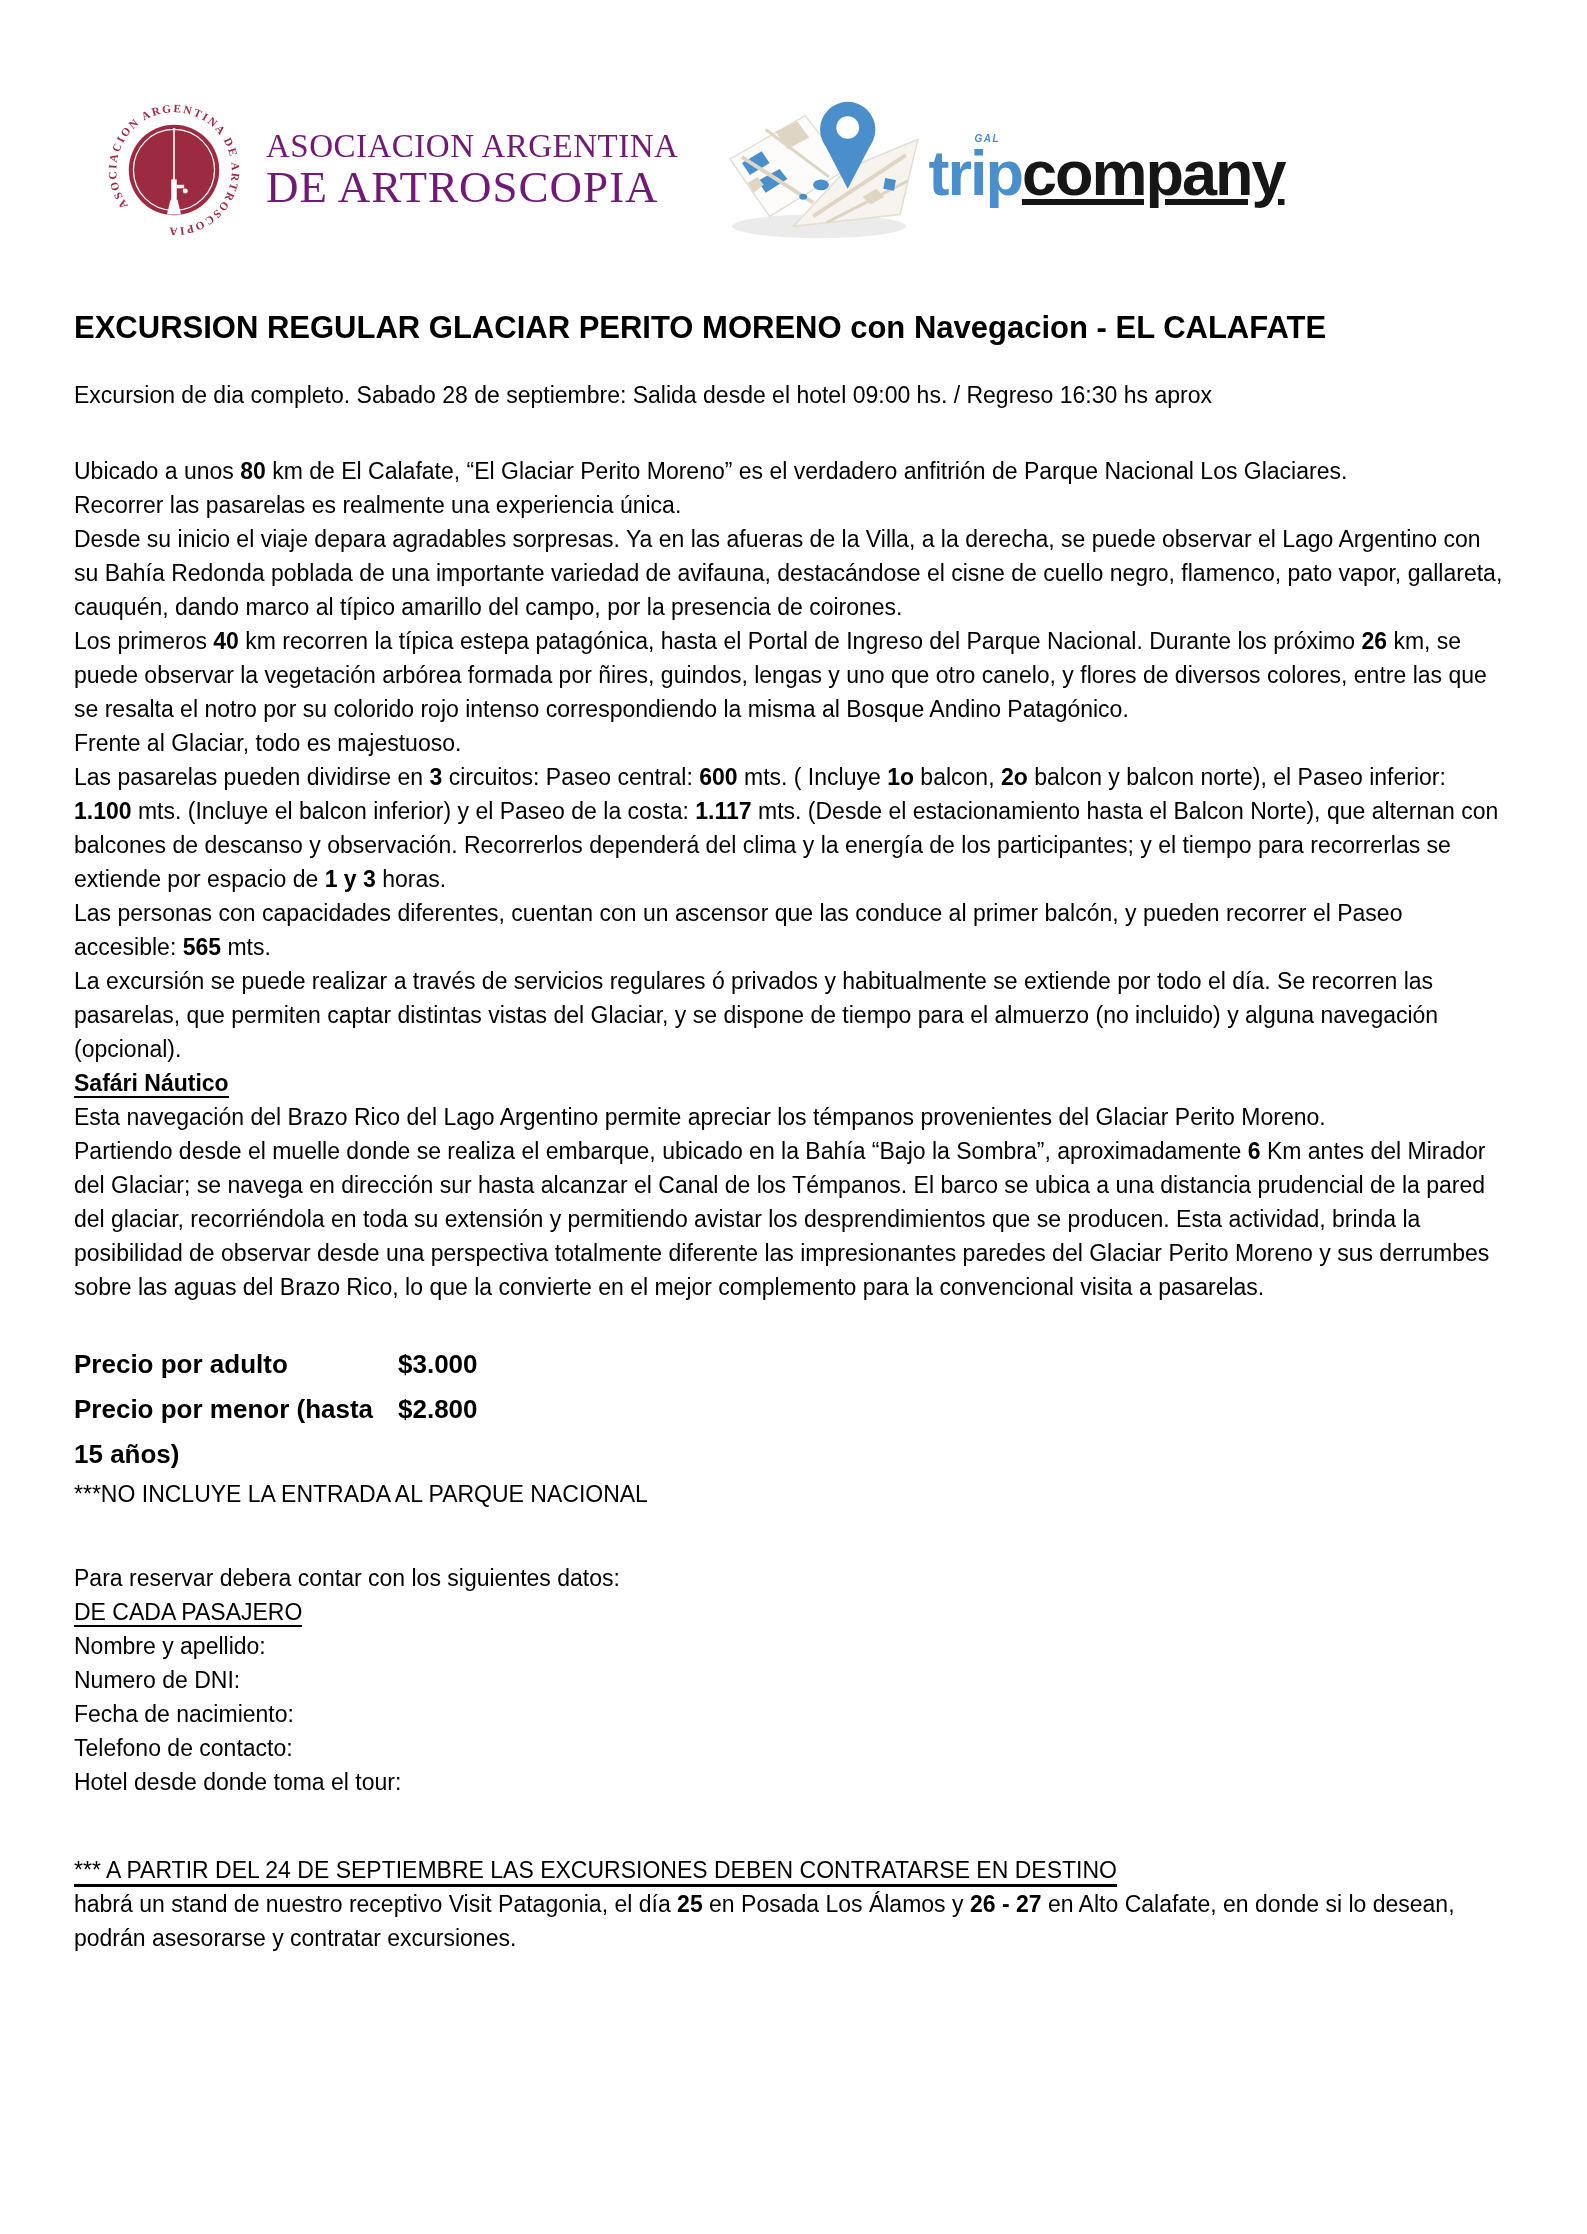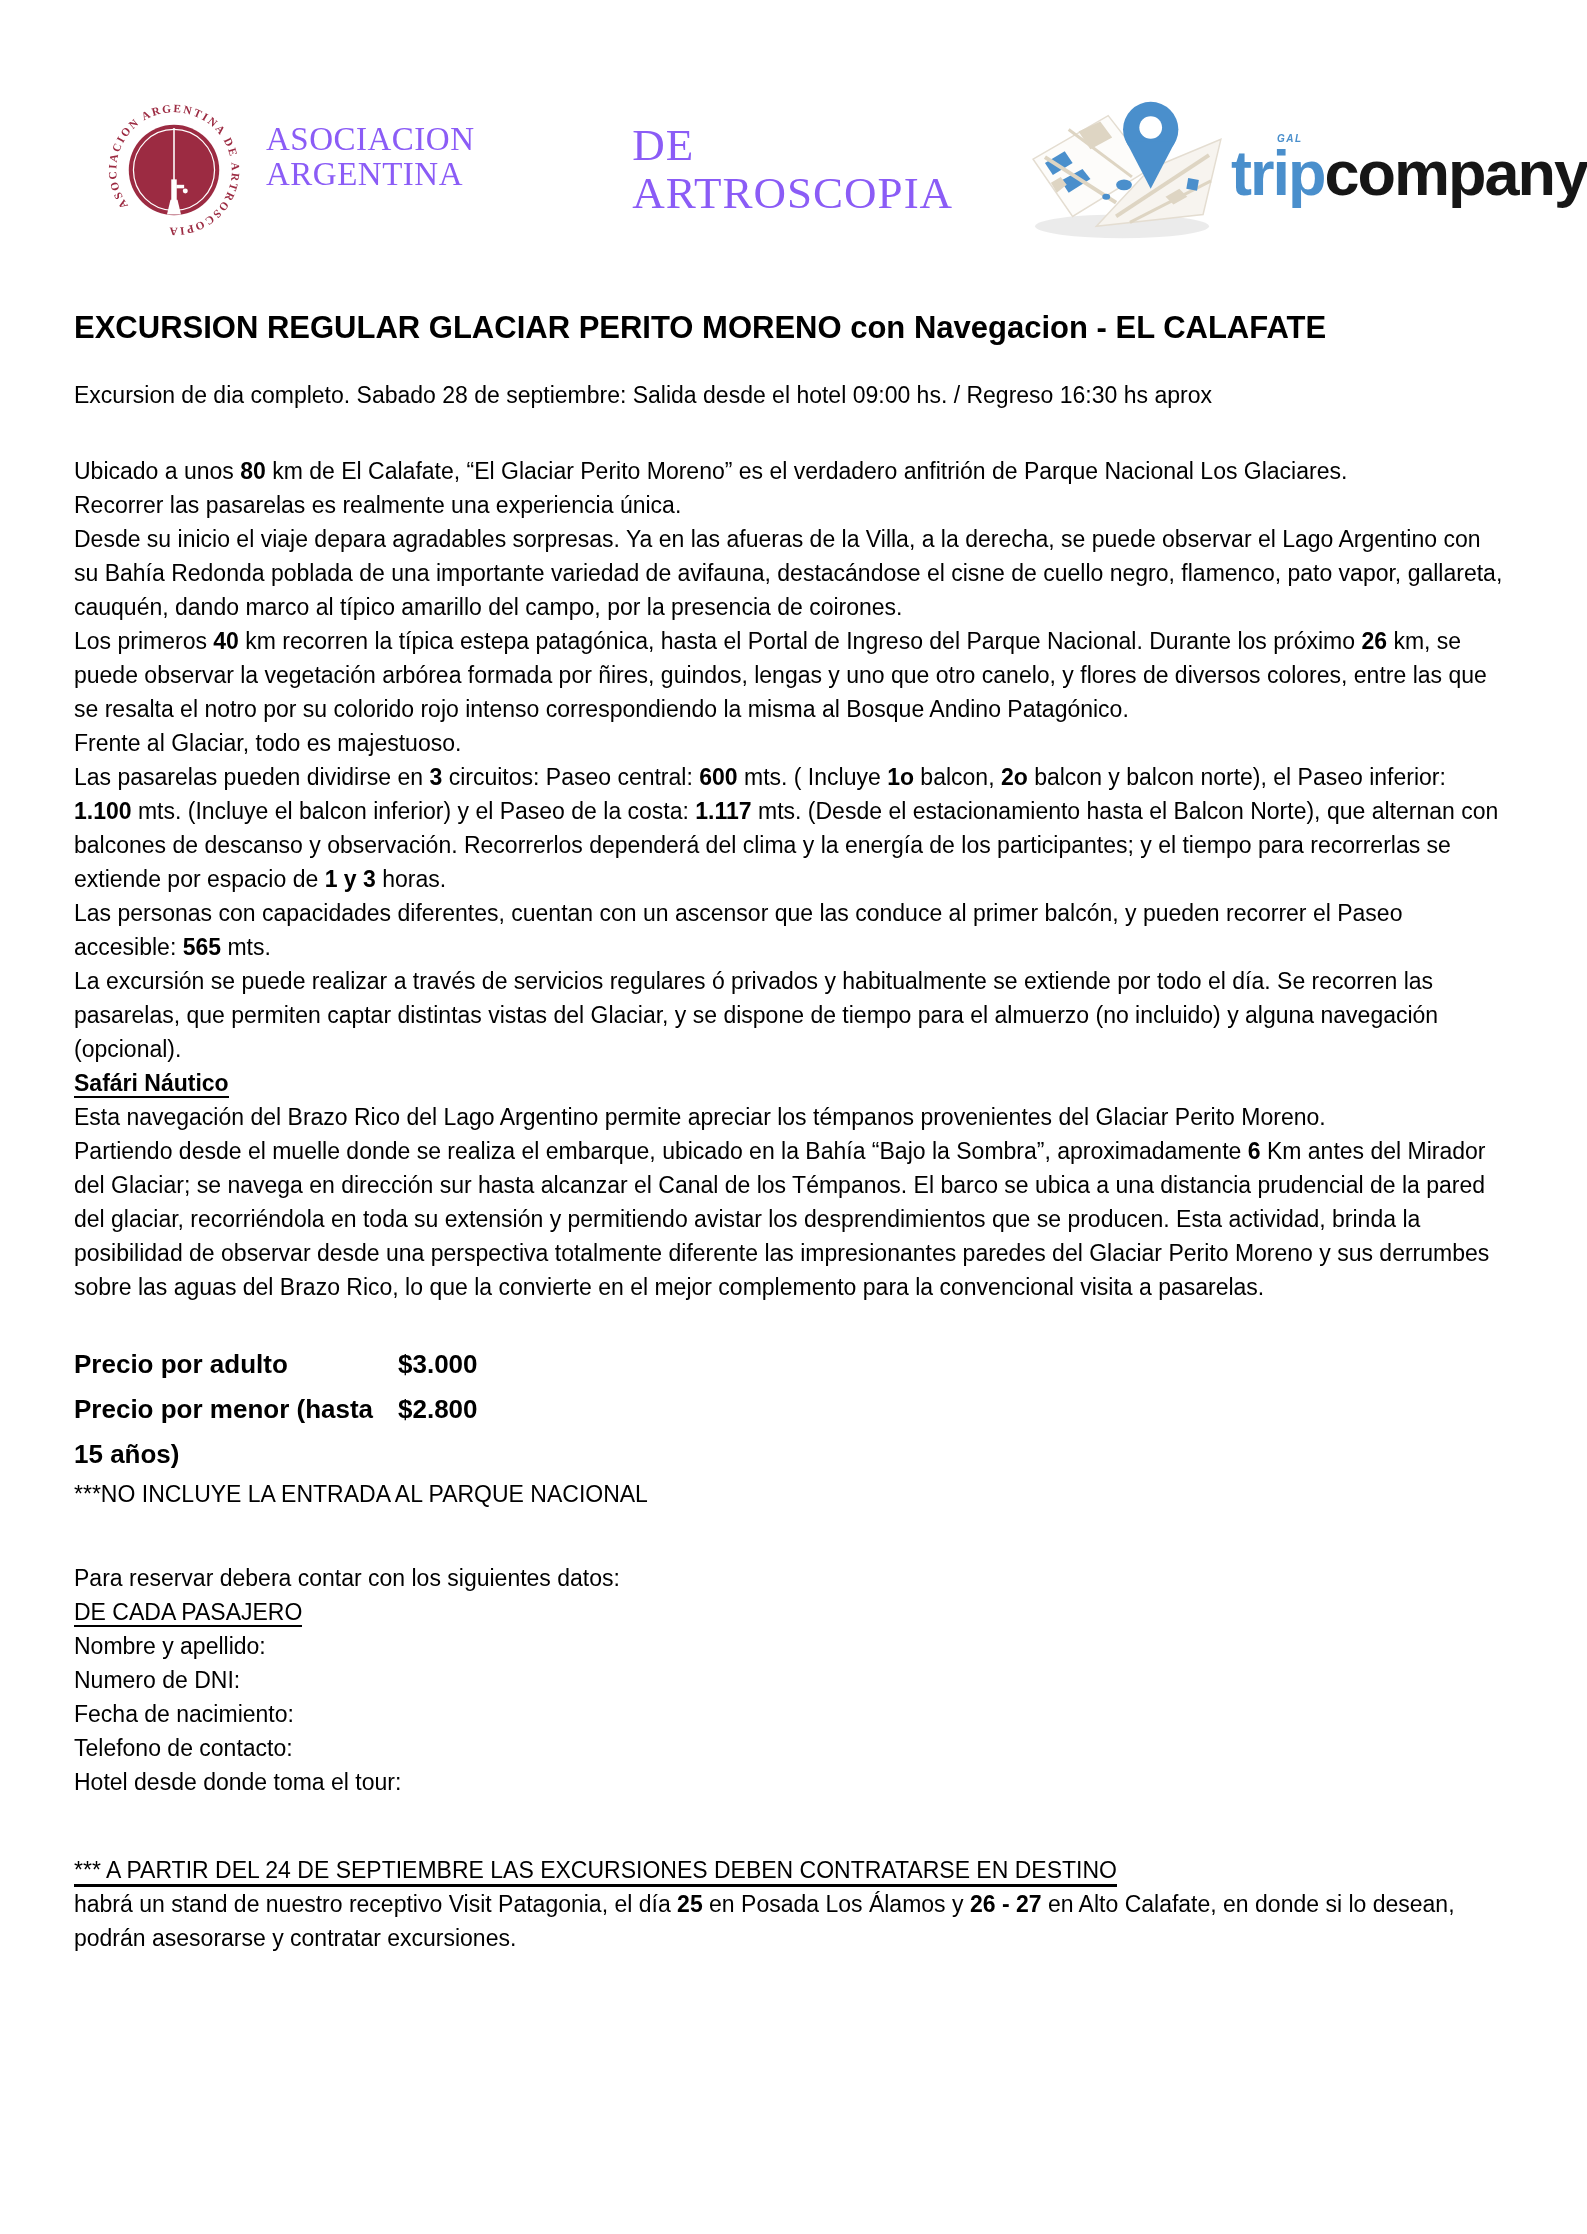--- a/index.html
+++ b/index.html
@@ -16,40 +16,40 @@
   
   .header{
     display:flex;
     align-items:center;
     padding:86px 0 0 96px;
   }
   .aaa-logo{display:flex;align-items:center;}
   .aaa-badge{width:156px;height:156px;flex:0 0 auto;}
   .aaa-name{
     font-family:"Liberation Serif", serif;
-    color:#8b5cf6;
+    color:#701a75;
     margin-left:14px;
-    display:flex;flex-direction:row;
+    display:flex;flex-direction:column;
     line-height:1.06;
   }
   .aaa-line1{font-size:33px;letter-spacing:0.5px;}
   .aaa-line2{font-size:45px;letter-spacing:1px;}
   .trip-logo{display:flex;align-items:center;margin-left:40px;}
   .trip-map{width:208px;height:168px;flex:0 0 auto;}
   .trip-word{
     position:relative;
     font-weight:700;
     font-size:63px;
     letter-spacing:-2px;
     line-height:1;
     margin-left:2px;
     margin-top:6px;
   }
   .trip-blue{color:#4a8fcc;}
-  .trip-black{color:#161616;}
+  .trip-black{color:#161616;text-decoration:underline;}
   .trip-gal{
     position:absolute;top:-8px;left:46px;
     font-size:10px;letter-spacing:1.5px;
     color:#4a8fcc;font-weight:700;font-style:italic;
   }
   
   .content{padding:0 84px 0 74px;}
   .title{
     font-size:31px;
     font-weight:700;

